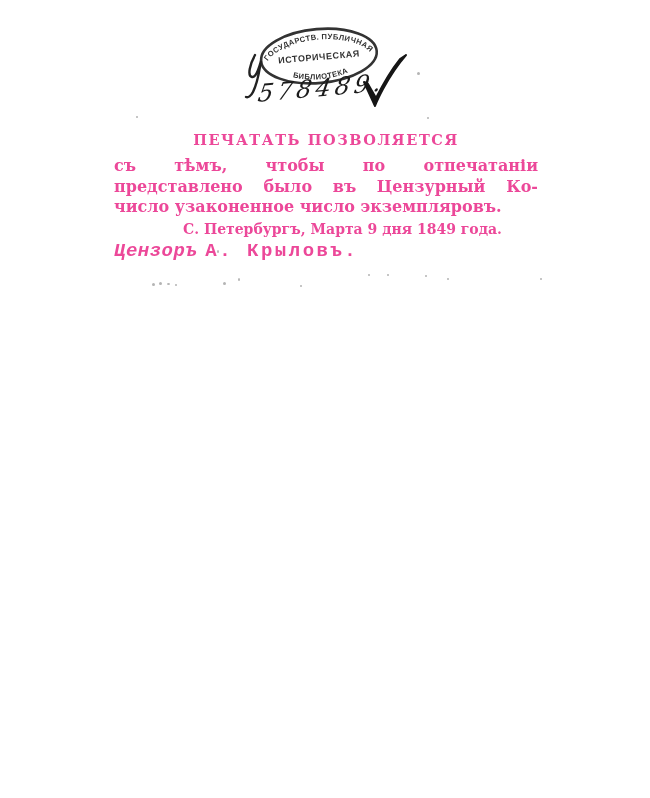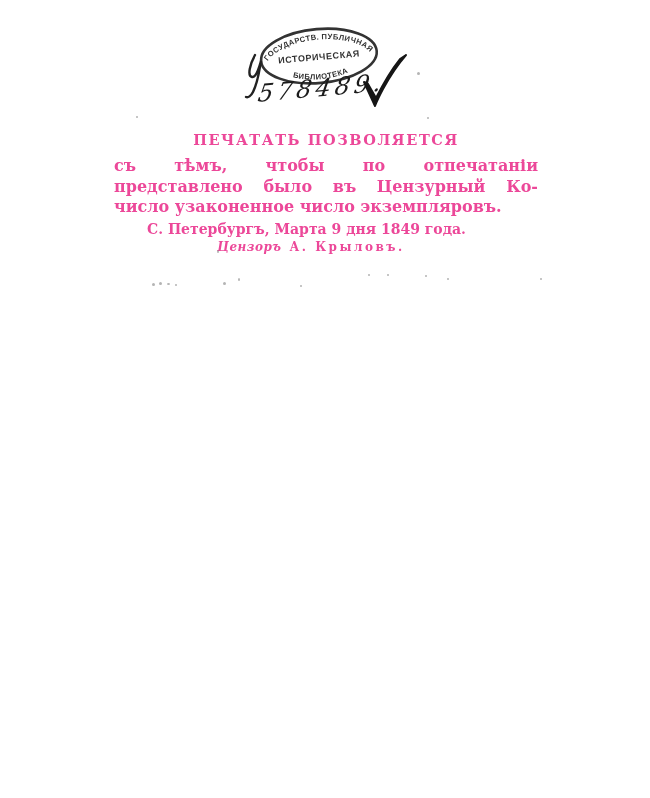--- a/index.html
+++ b/index.html
@@ -87,27 +87,29 @@
     white-space: normal;
     text-align: justify;
     text-align-last: justify;
   }
   .date-line {
     font-size: 14px;
     font-weight: 600;
     margin-top: 3px;
     padding-left: 33px;
     white-space: nowrap;
+    text-align: center;
   }
   .censor-line {
-    font-size: 12px;
+    font-size: 19px;
     margin-top: 3px;
-    text-align: center;
+    text-align: left;
     padding-right: 30px;
     white-space: nowrap;
+    font-family: Liberation Mono, monospace;
   }
   .censor-title {
     font-style: italic;
     font-weight: bold;
     letter-spacing: 0.5px;
     margin-right: 8px;
   }
   .censor-name {
     font-weight: bold;
     letter-spacing: 2.5px;

